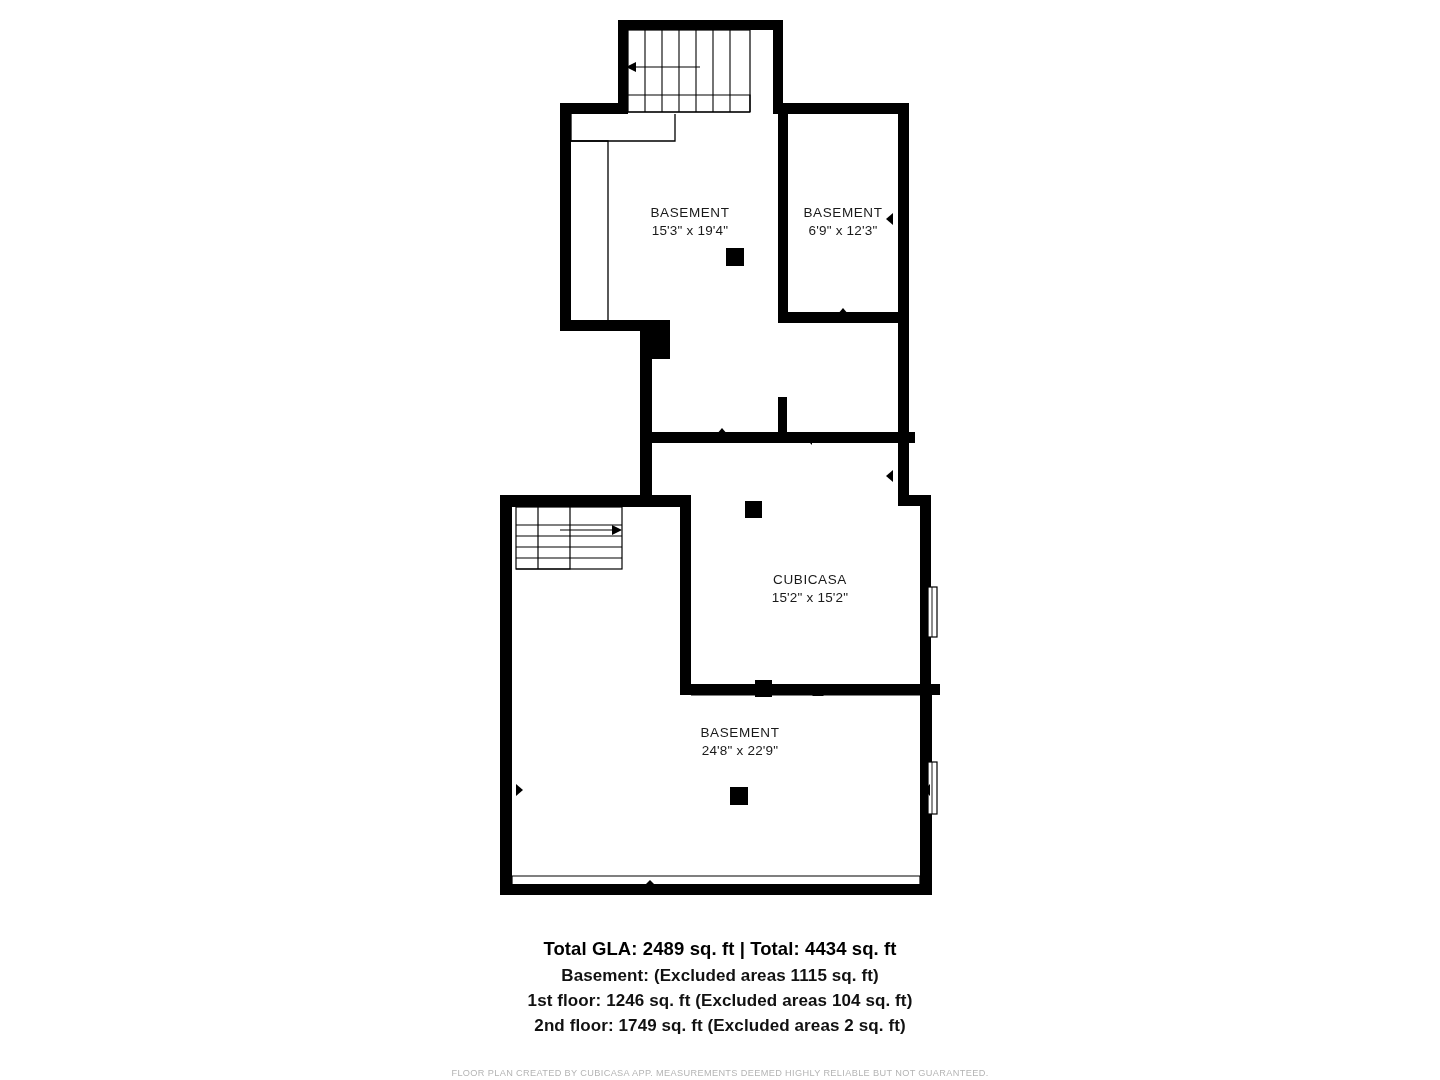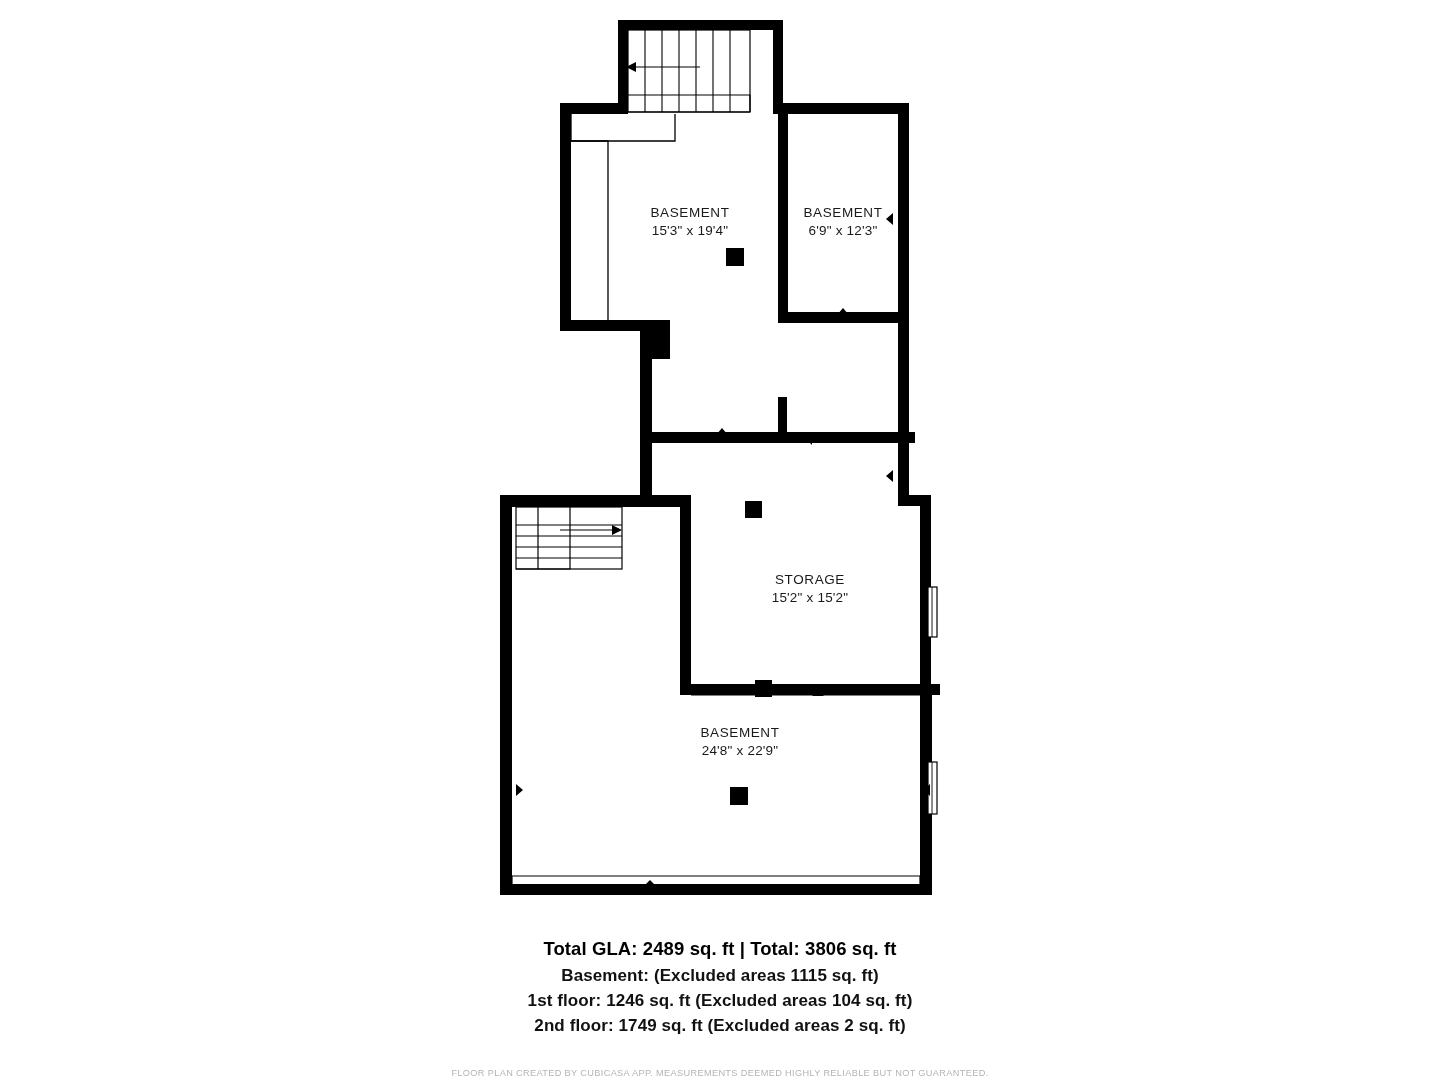--- a/index.html
+++ b/index.html
@@ -222,31 +222,31 @@
     <div class="rl-name">BASEMENT</div>
     <div class="rl-dim">15'3" x 19'4"</div>
   </div>
 
   <div class="room-label" style="left:843px; top:222px;">
     <div class="rl-name">BASEMENT</div>
     <div class="rl-dim">6'9" x 12'3"</div>
   </div>
 
   <div class="room-label" style="left:810px; top:589px;">
-    <div class="rl-name">STORAGE</div>
+    <div class="rl-name">CUBICASA</div>
     <div class="rl-dim">15'2" x 15'2"</div>
   </div>
 
   <div class="room-label" style="left:740px; top:742px;">
     <div class="rl-name">BASEMENT</div>
     <div class="rl-dim">24'8" x 22'9"</div>
   </div>
 
   <div id="summary">
-    <div class="total-line">Total GLA: 2489 sq. ft | Total: 3806 sq. ft</div>
+    <div class="total-line">Total GLA: 2489 sq. ft | Total: 4434 sq. ft</div>
     <div class="sub-line">Basement: (Excluded areas 1115 sq. ft)</div>
     <div class="sub-line">1st floor: 1246 sq. ft (Excluded areas 104 sq. ft)</div>
     <div class="sub-line">2nd floor: 1749 sq. ft (Excluded areas 2 sq. ft)</div>
   </div>
 
   <div id="disclaimer">FLOOR PLAN CREATED BY CUBICASA APP. MEASUREMENTS DEEMED HIGHLY RELIABLE BUT NOT GUARANTEED.</div>
 
 </div>
 
 </body></html>

